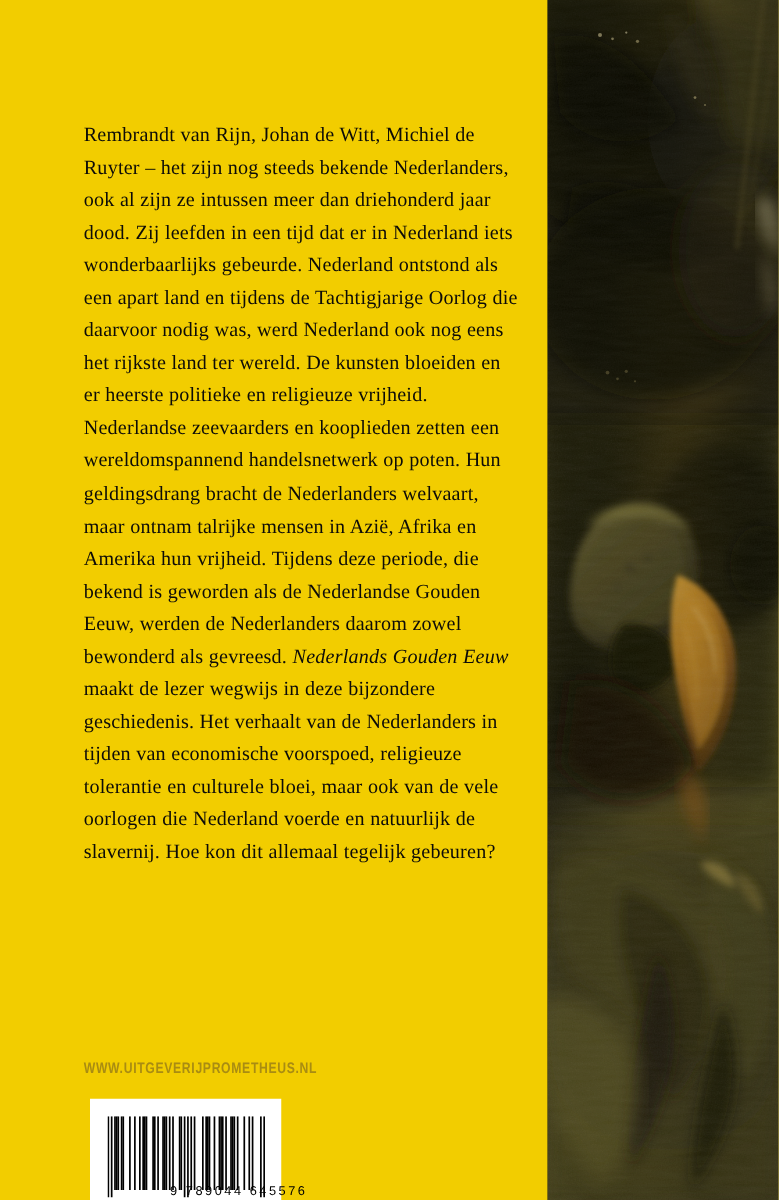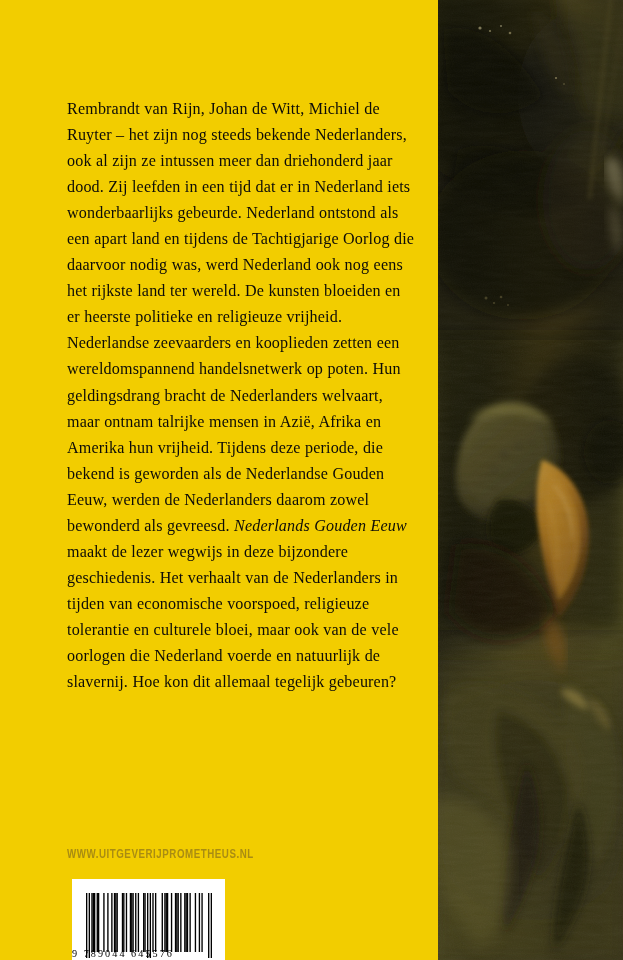--- a/index.html
+++ b/index.html
@@ -78,22 +78,22 @@
     left: 0; top: 0;
     width: 100%;
     height: 100%;
     display: block;
   }
   #barcode-digits {
     position: absolute;
     left: 72px;
     top: 920px;
     width: 174px;
-    text-align: left;
-    font-family: Liberation Serif, serif;
+    text-align: right;
+    font-family: Liberation Sans, sans-serif;
     font-size: 10.2px;
     font-weight: 400;
     color: #000000;
     letter-spacing: 0.20em;
     white-space: nowrap;
   }
 
   
   #painting-panel {
     position: absolute;

